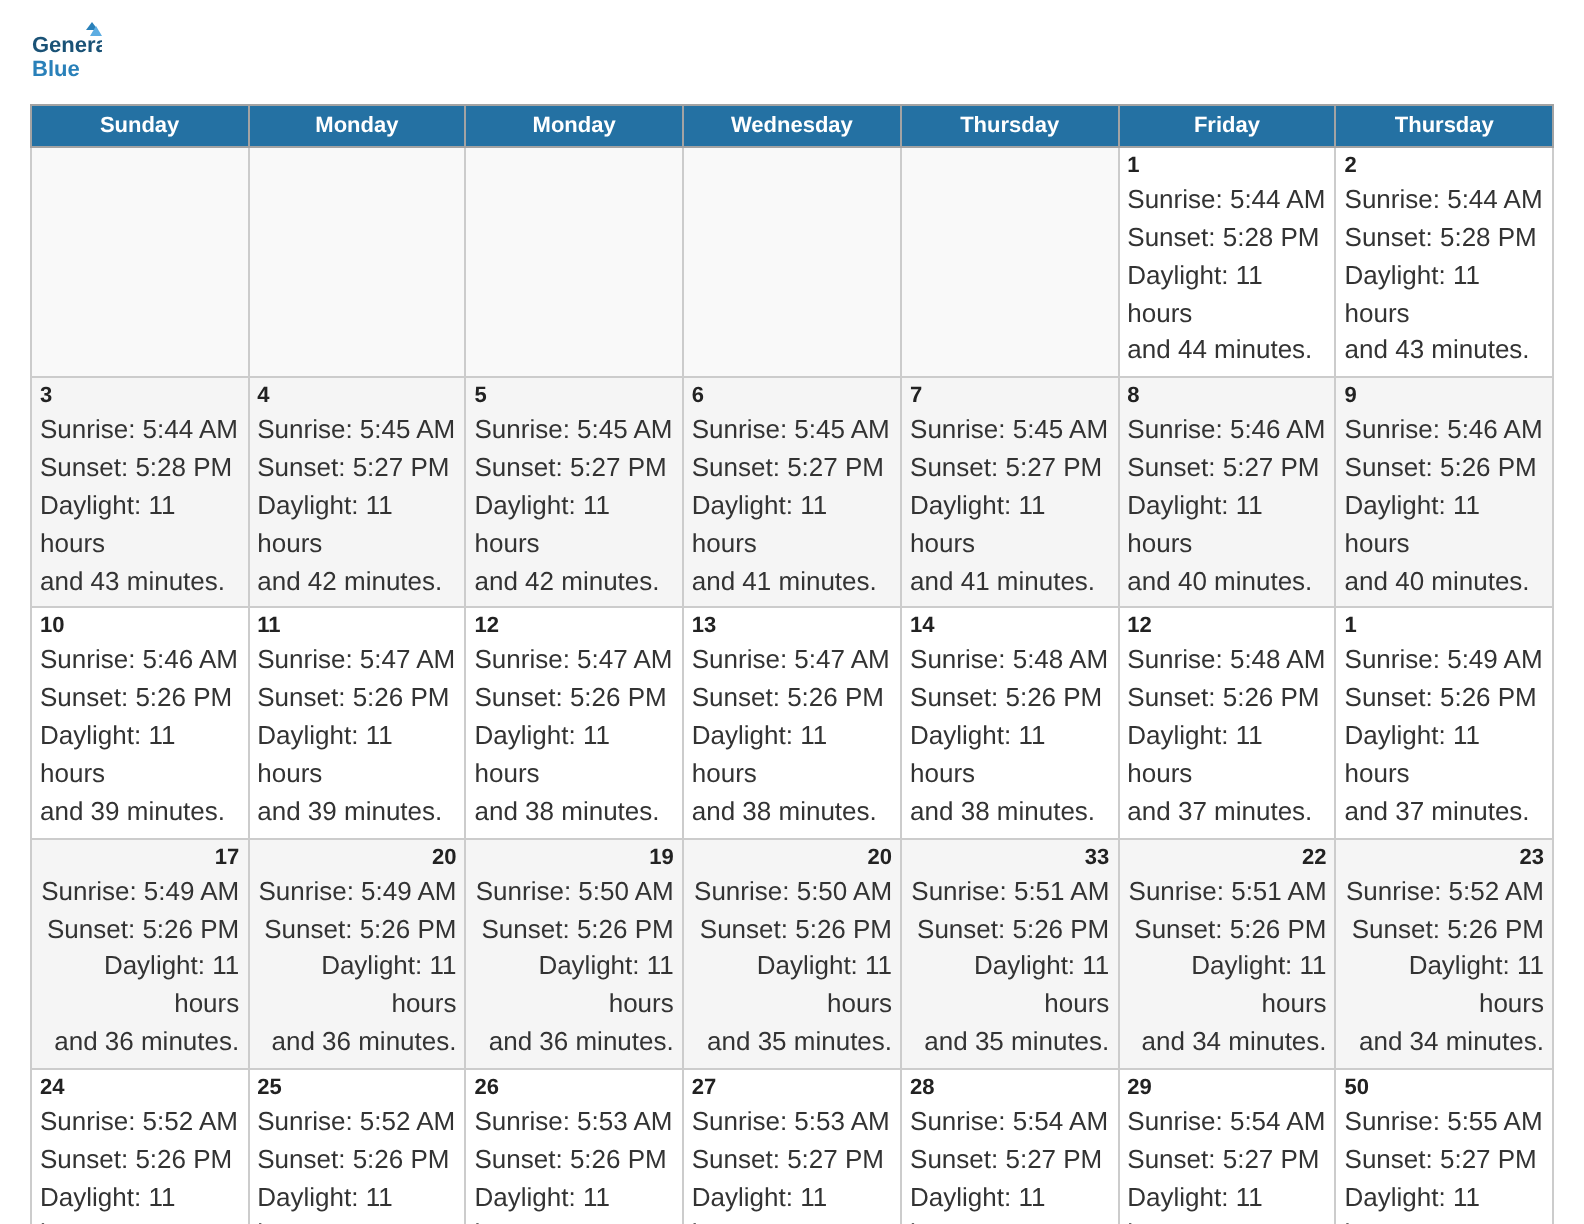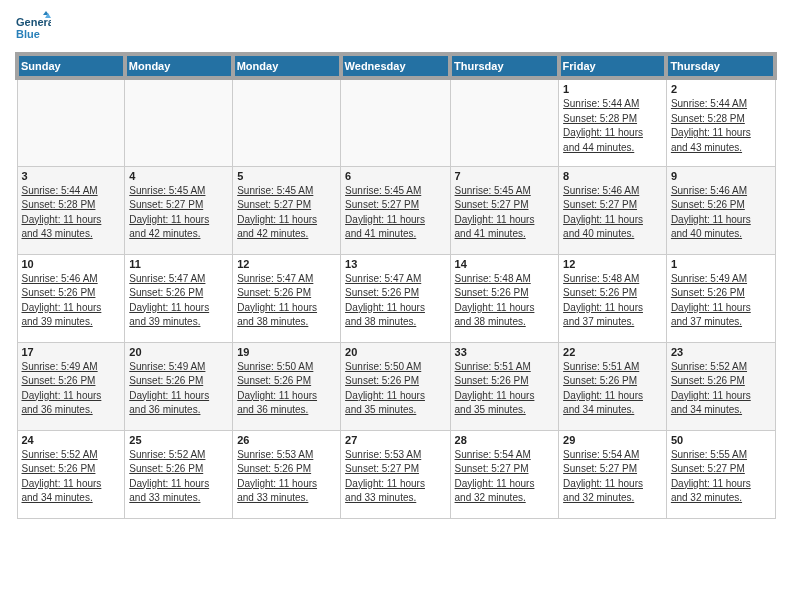--- a/index.html
+++ b/index.html
@@ -40,23 +40,23 @@
     }
     .calendar {
       width: 100%;
       border-collapse: collapse;
     }
     .calendar th {
       background: #2471a3;
       color: #fff;
       font-size: 11px;
       font-weight: bold;
-      text-align: left;
+      text-align: center;
       padding: 4px 2px;
-      border: 4px solid #a3a3a3;
+      border: 1px solid #a3a3a3;
     }
     .calendar td {
       border: 1px solid #ccc;
       vertical-align: top;
       padding: 3px 4px;
       font-size: 9px;
       color: #222;
       width: 113px;
       height: 88px;
       background: #fff;
@@ -69,22 +69,21 @@
     }
     .day-num {
       font-size: 11px;
       font-weight: bold;
       display: block;
       margin-bottom: 2px;
     }
     .day-info {
       line-height: 1.45;
       color: #333;
-      font-size: 10px;
-      text-decoration: underline;
+      font-size: 13px;
     }
   </style>
 </head>
 <body>
 
 <div class="page">
   <div class="header">
     <div class="logo">
     <svg width="36" height="36" viewBox="0 0 36 36">
       <text x="1" y="16" font-size="11" font-weight="bold" fill="#1a5276" font-family="Arial">General</text>
@@ -180,21 +179,21 @@
           </td>
           <td>
             <span class="day-num">12</span>
             <div class="day-info">Sunrise: 5:48 AM<br>Sunset: 5:26 PM<br>Daylight: 11 hours<br>and 37 minutes.</div>
           </td>
           <td>
             <span class="day-num">1</span>
             <div class="day-info">Sunrise: 5:49 AM<br>Sunset: 5:26 PM<br>Daylight: 11 hours<br>and 37 minutes.</div>
           </td>
         </tr>
-        <tr style="background: #86efac;">
+        <tr style="background: #86efac; text-align: right;">
           <td>
             <span class="day-num">17</span>
             <div class="day-info">Sunrise: 5:49 AM<br>Sunset: 5:26 PM<br>Daylight: 11 hours<br>and 36 minutes.</div>
           </td>
           <td>
             <span class="day-num">20</span>
             <div class="day-info">Sunrise: 5:49 AM<br>Sunset: 5:26 PM<br>Daylight: 11 hours<br>and 36 minutes.</div>
           </td>
           <td>
             <span class="day-num">19</span>

